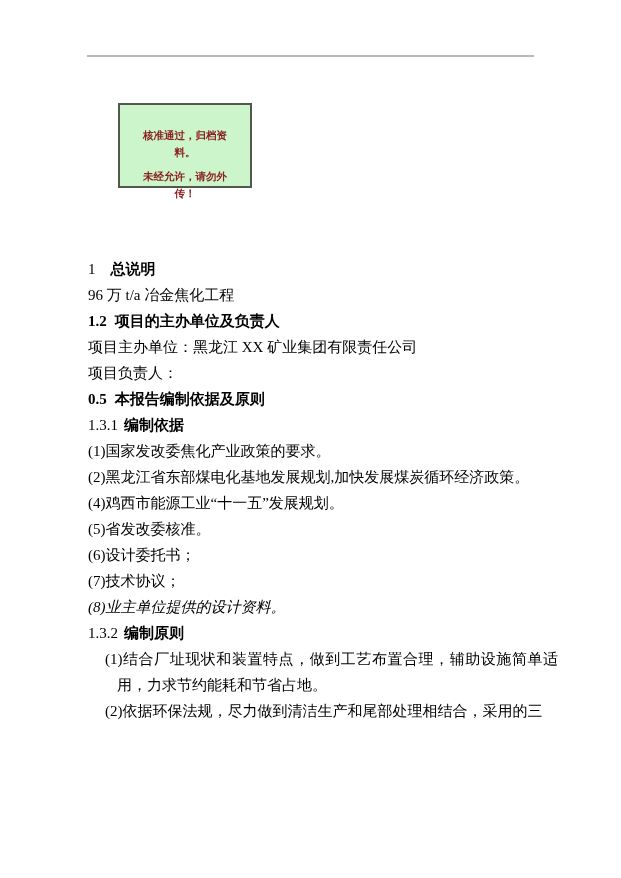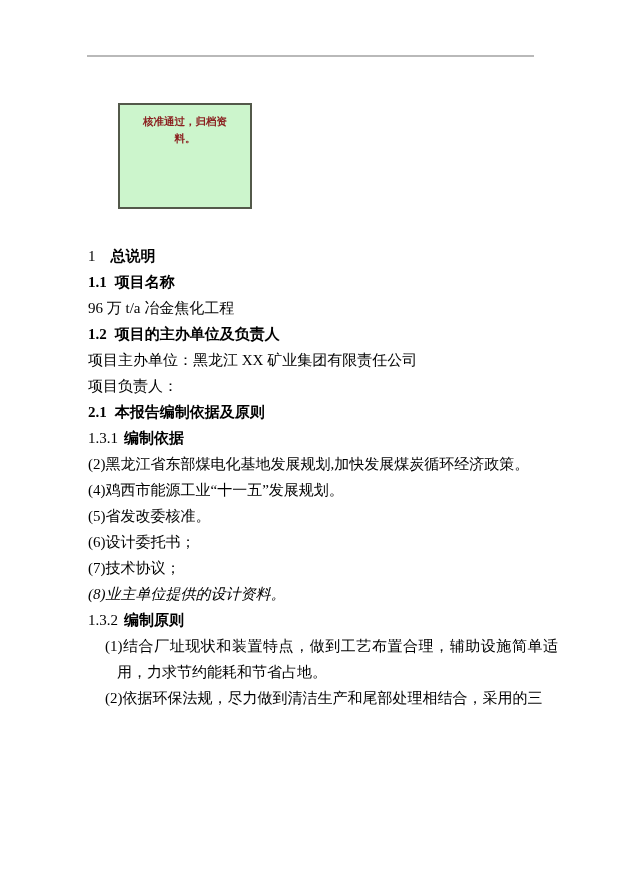--- a/index.html
+++ b/index.html
@@ -6,31 +6,31 @@
   .page{
     position:relative;width:621px;height:878px;overflow:hidden;
     background:var(--page-bg,#ffffff);color:var(--text,#000);
     font-family:"Liberation Serif","DejaVu Serif",serif;
   }
   .header-rule{
     position:absolute;left:87px;top:55px;width:447px;height:2px;
     background:var(--header-rule,#b9b9b9);
   }
   .stamp{
-    position:absolute;left:118px;top:103px;width:134px;height:106px;
+    position:absolute;left:118px;top:103px;width:134px;height:85px;
     box-sizing:border-box;background:var(--stamp-bg,#ccf5cc);
-    border:2px solid var(--stamp-border,#53594a);padding-top:8px;
+    border:2px solid var(--stamp-border,#53594a);padding-top:22px;
   }
   .stamp p{
     margin:0 auto;width:90px;font-size:10.5px;line-height:17px;
     font-weight:bold;text-align:center;color:var(--stamp-text,#8b2020);
   }
   .stamp p + p{margin-top:7px;}
   .content{
-    position:absolute;left:88px;top:243px;width:470px;
+    position:absolute;left:88px;top:256px;width:470px;
     font-size:15px;line-height:26px;
   }
   .content h1,.content h2,.content h3,.content p{margin:0;font-size:15px;line-height:26px;font-weight:normal;}
   .h1{font-size:17px;margin-bottom:17px;}
   .h1 .t,.h2 .t{font-weight:bold;}
   .h3 .t{font-weight:bold;margin-top:11px;}
   .h1 .num{margin-right:15px;}
   .h2 .num{margin-right:8px;font-weight:bold;}
   .h3 .num{margin-right:6px;}
   .h2-11{margin-bottom:1px;}
@@ -51,39 +51,40 @@
 </style>
 </head>
 <body>
 
 <div class="page">
 
   <div class="header-rule"></div>
 
   <div class="stamp">
     <p>核准通过，归档资料。</p>
+    <p>未经允许，请勿外传！</p>
   </div>
 
   <div class="content">
 
     <h1 class="h1"><span class="num">1</span><span class="t">总说明</span></h1>
 
-    <h2 class="h2 h2-11"><span class="num">1.1</span><span class="t">项目名称</span></h2>
 
     <p class="p-name">96 万 t/a 冶金焦化工程</p>
 
     <h2 class="h2 h2-12"><span class="num">1.2</span><span class="t">项目的主办单位及负责人</span></h2>
 
     <p class="p-host">项目主办单位：黑龙江 XX 矿业集团有限责任公司</p>
     <p class="p-leader">项目负责人：</p>
 
-    <h2 class="h2 h2-13"><span class="num">2.1</span><span class="t">本报告编制依据及原则</span></h2>
+    <h2 class="h2 h2-13"><span class="num">0.5</span><span class="t">本报告编制依据及原则</span></h2>
 
     <h3 class="h3 h3-131"><span class="num">1.3.1</span><span class="t">编制依据</span></h3>
 
+    <p class="li li-1">(1)国家发改委焦化产业政策的要求。</p>
     <p class="li li-2">(2)黑龙江省东部煤电化基地发展规划,加快发展煤炭循环经济政策。</p>
     <p class="li li-4">(4)鸡西市能源工业“十一五”发展规划。</p>
     <p class="li li-5">(5)省发改委核准。</p>
     <p class="li li-6">(6)设计委托书；</p>
     <p class="li li-7">(7)技术协议；</p>
     <p class="li li-8">(8)业主单位提供的设计资料。</p>
 
     <h3 class="h3 h3-132"><span class="num">1.3.2</span><span class="t">编制原则</span></h3>
 
     <p class="para para-1">(1)结合厂址现状和装置特点，做到工艺布置合理，辅助设施简单适用，力求节约能耗和节省占地。</p>

